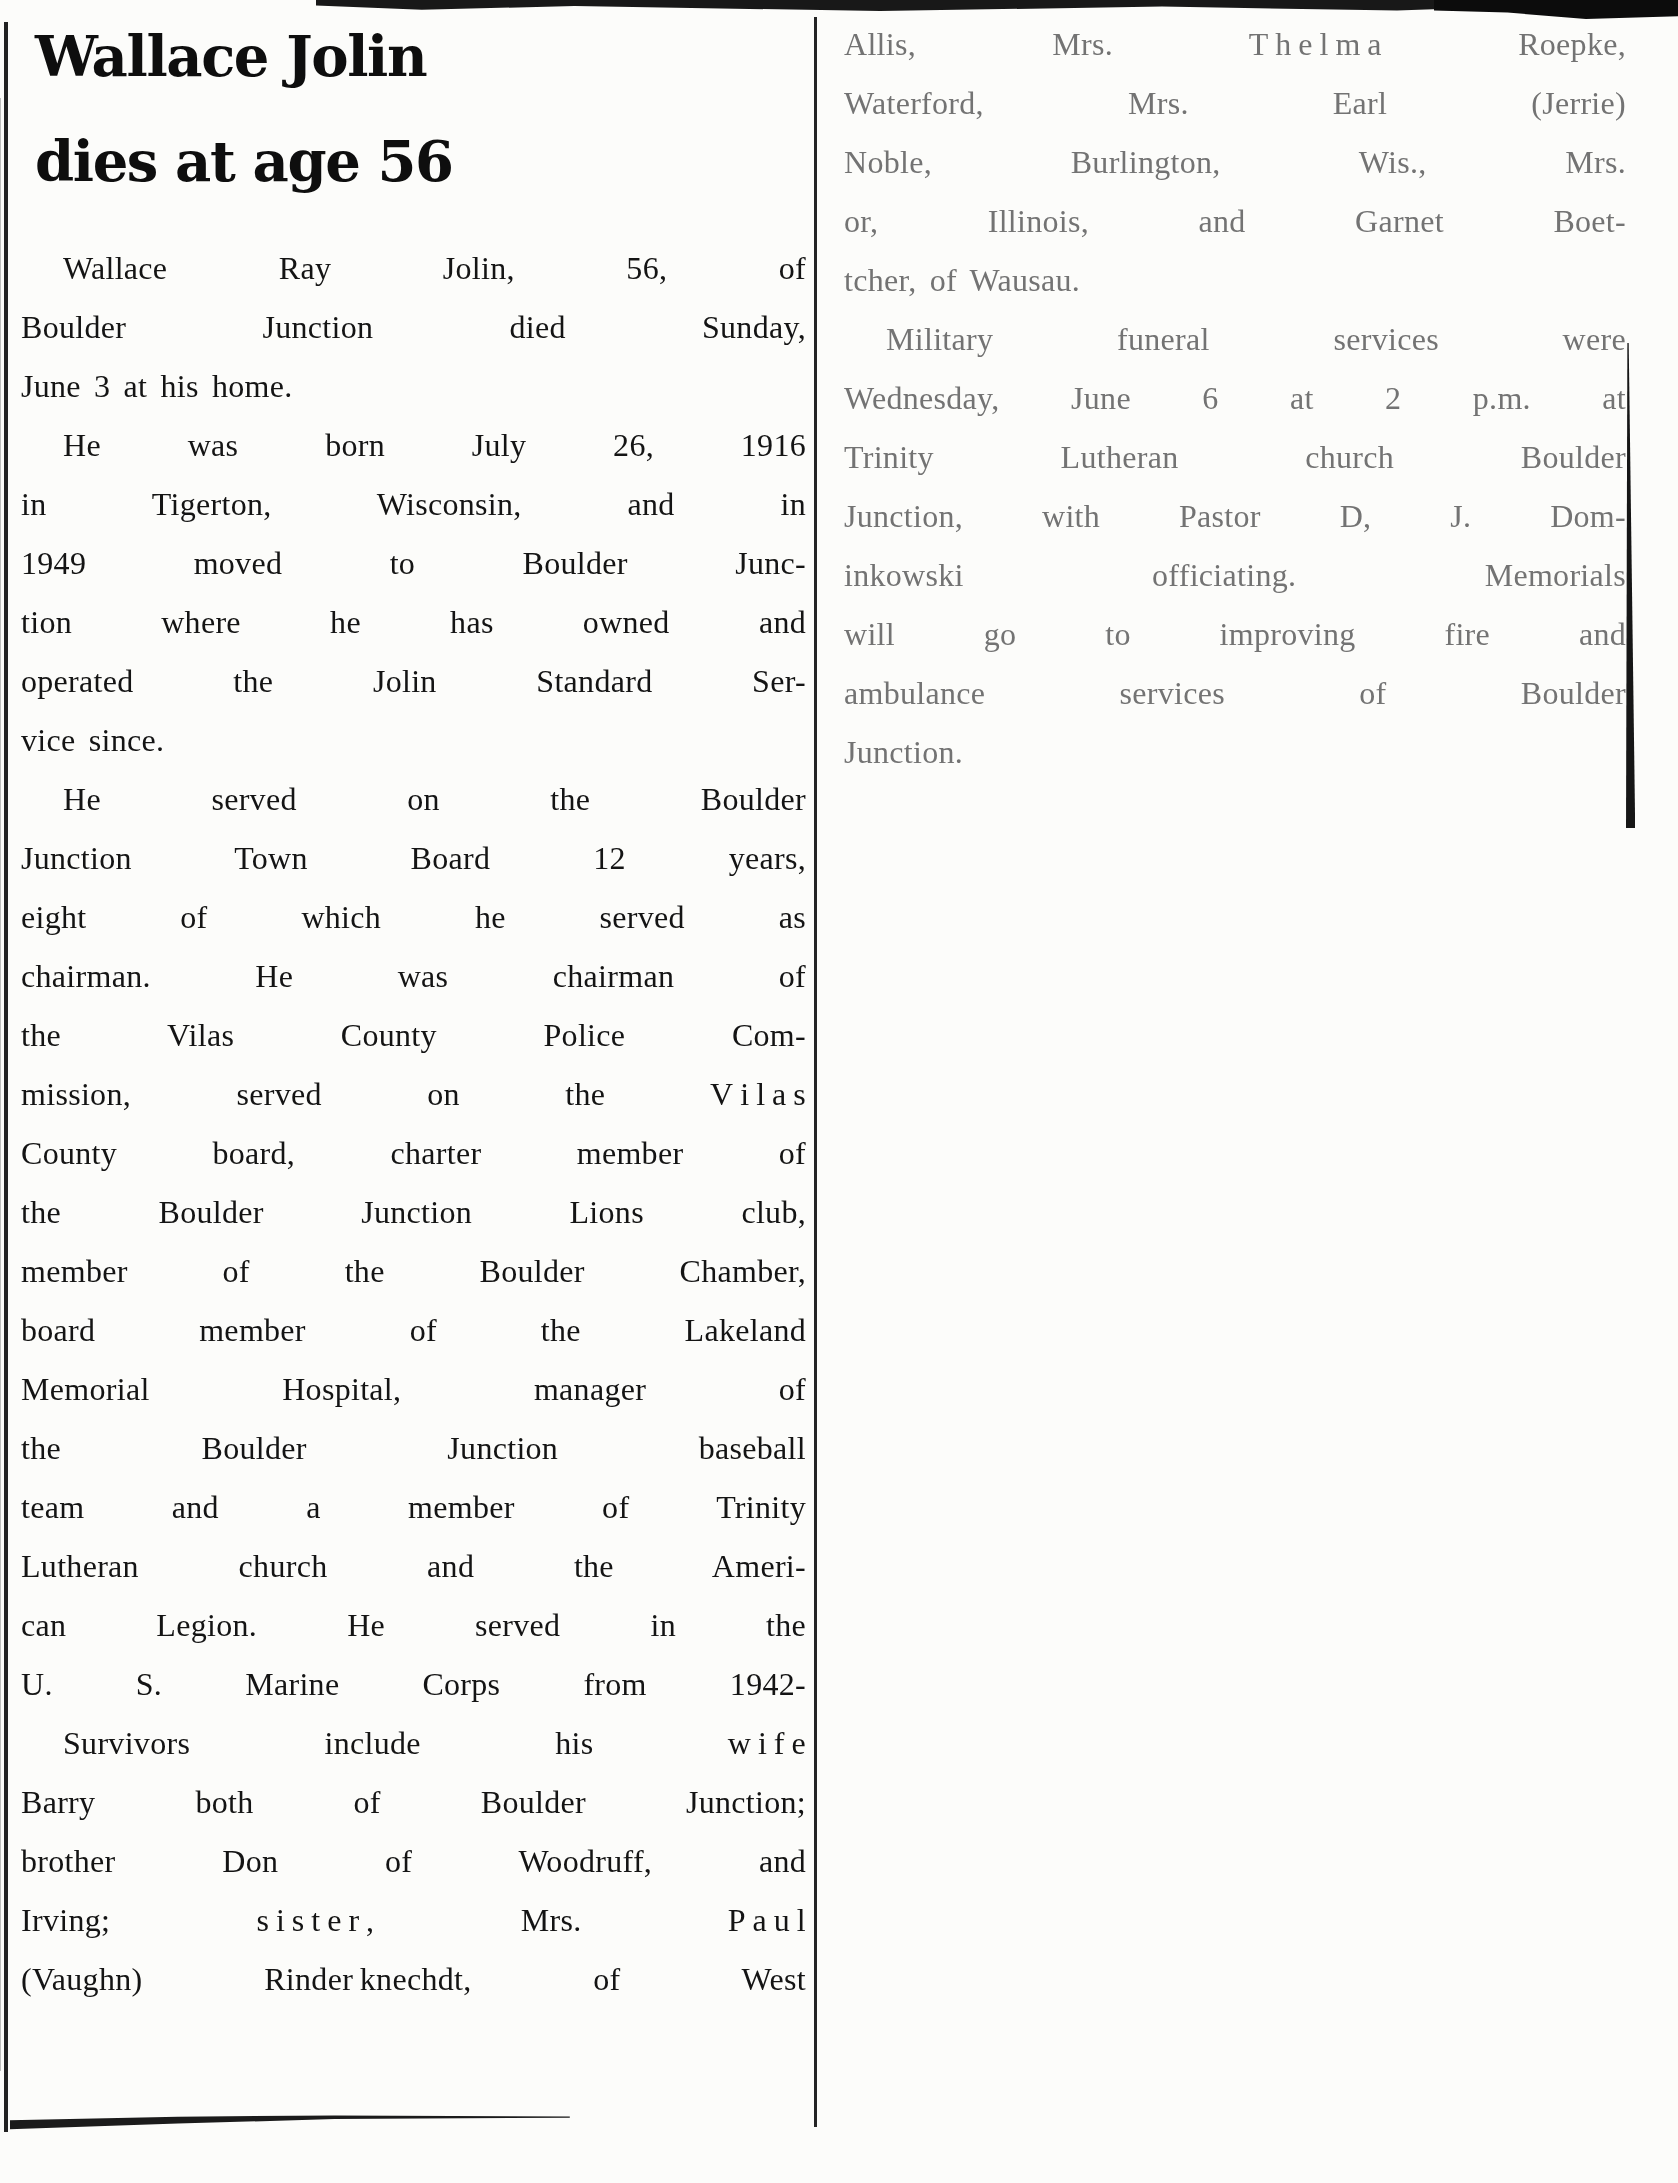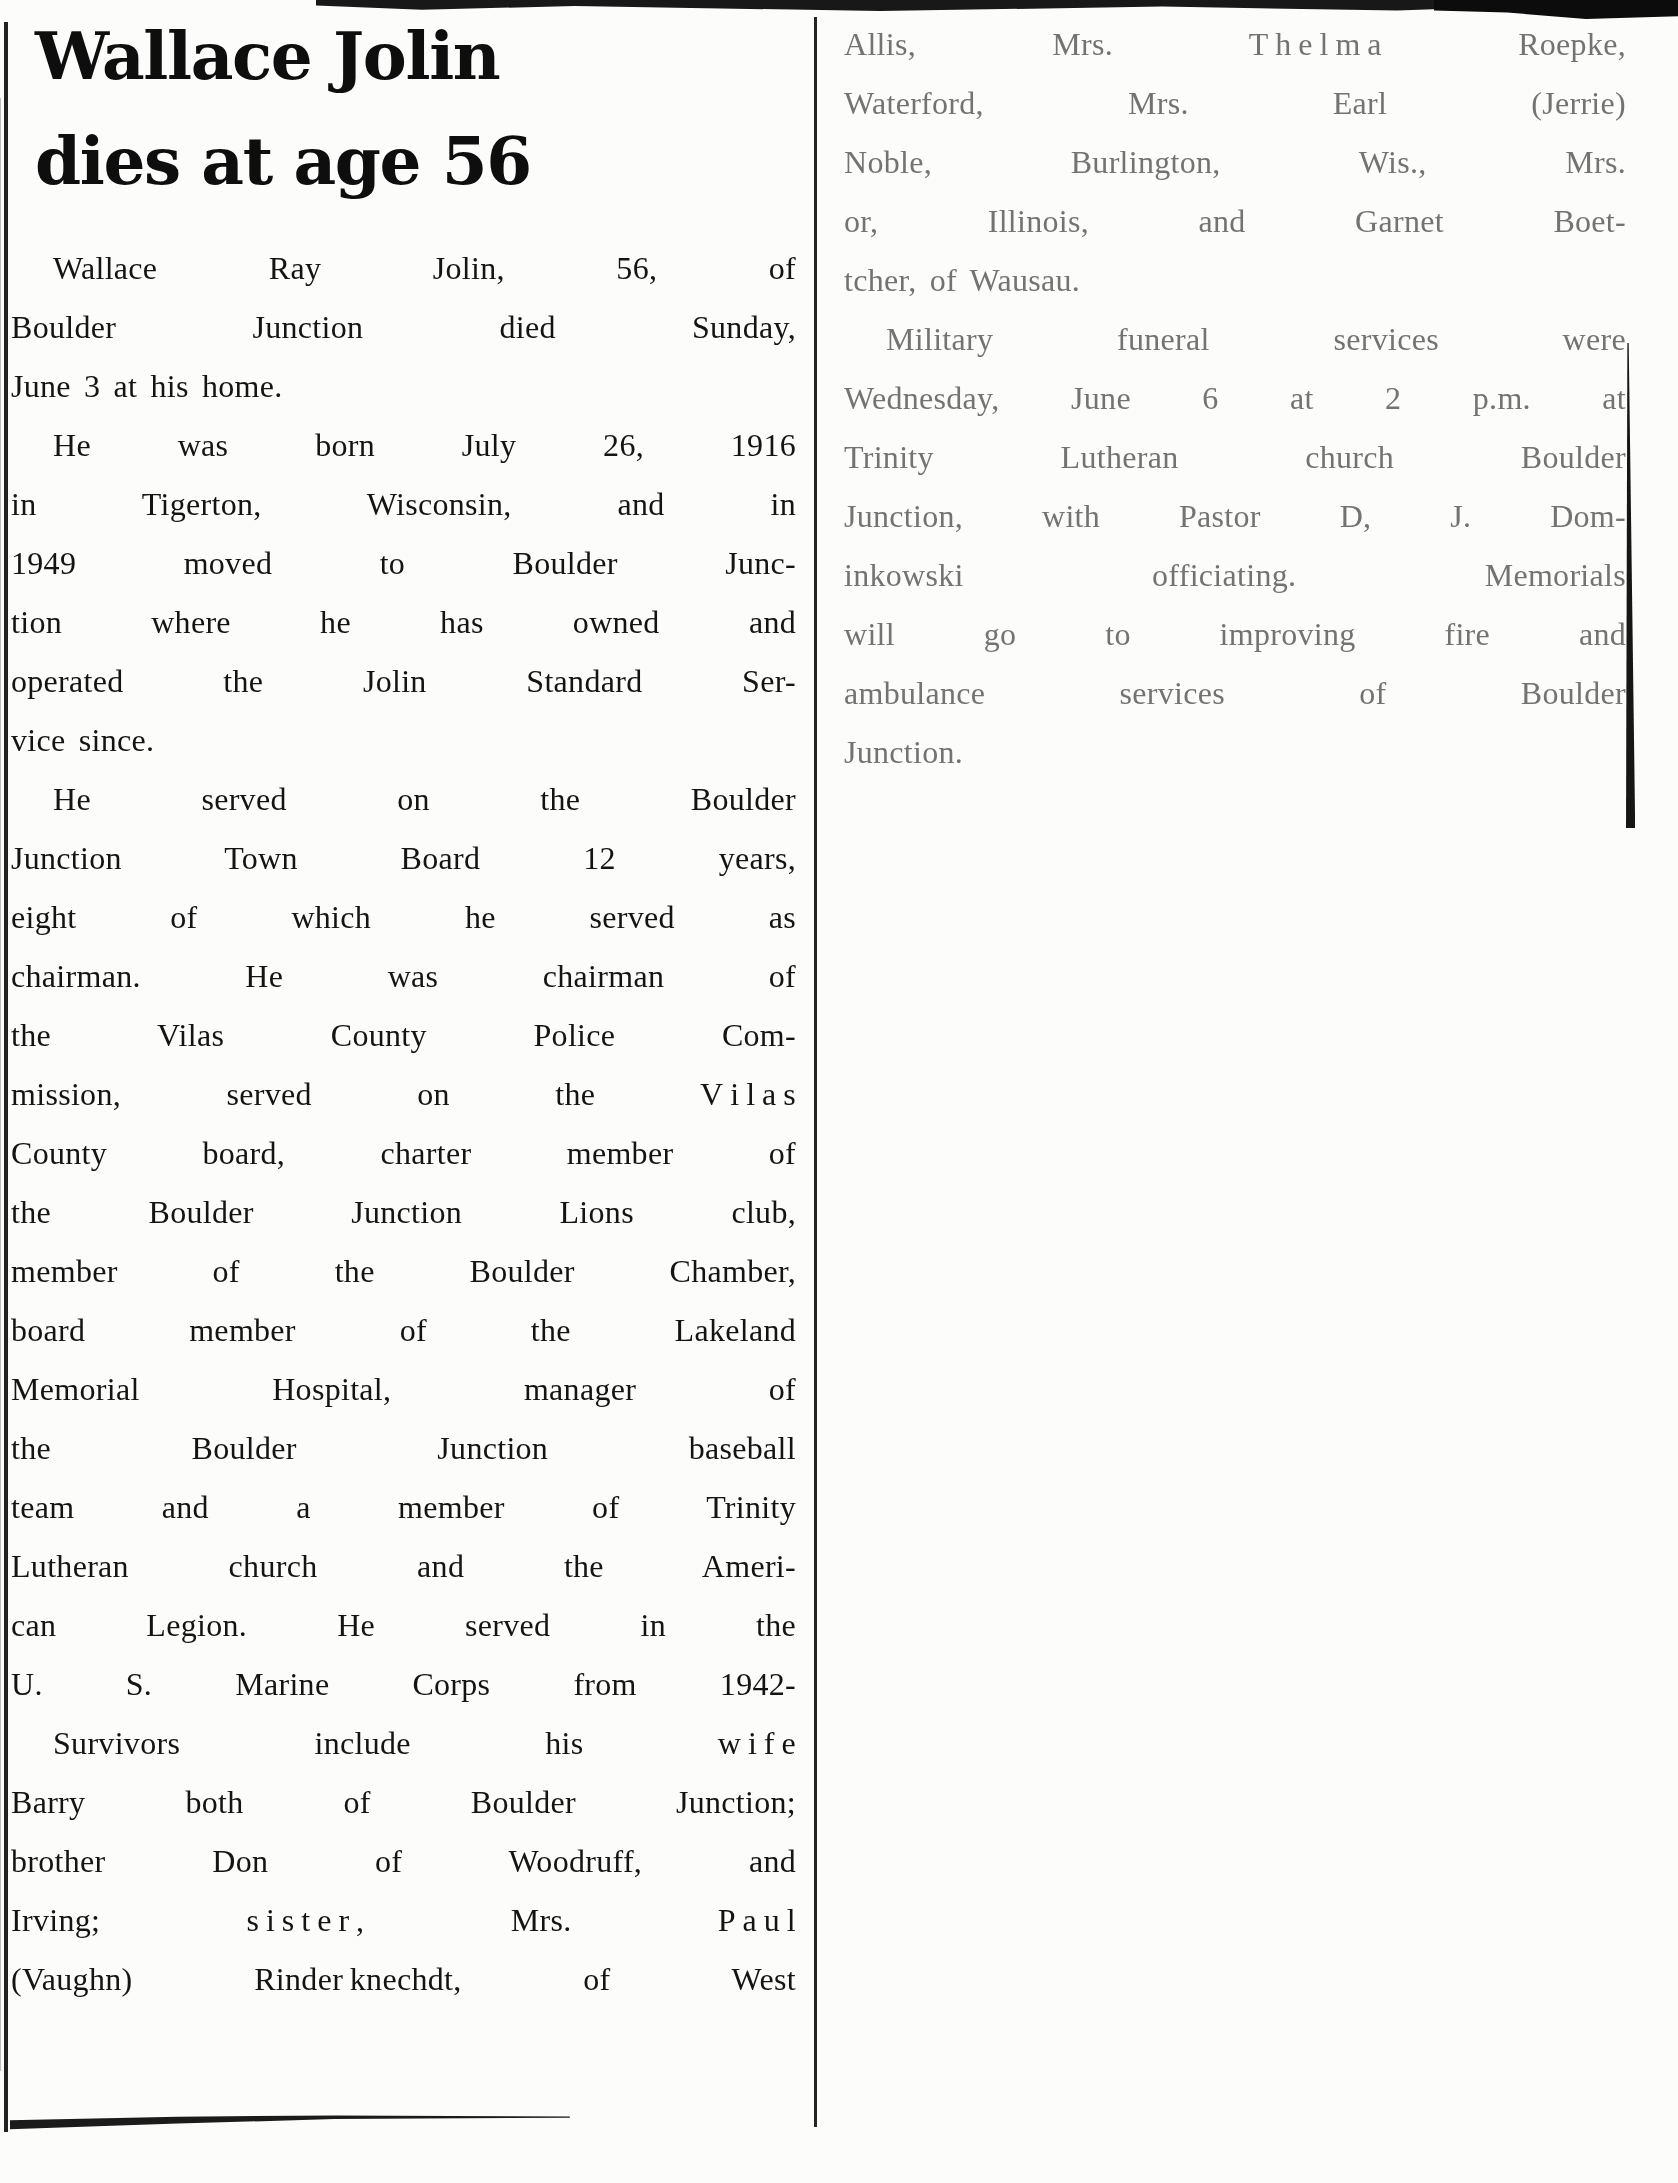--- a/index.html
+++ b/index.html
@@ -9,36 +9,36 @@
     background:#fcfcfa;
     font-family:"Liberation Serif", serif;
     color:#161616;
     overflow:hidden;
   }
   
   .headline{
     position:absolute;left:35px;top:4.2px;margin:0;
     font-family:"DejaVu Serif", serif;
     font-weight:700;
-    font-size:66px;
+    font-size:56px;
     line-height:105px;
     letter-spacing:-1.4px;
     color:#0e0e0e;
   }
   .hl-line{display:block;white-space:nowrap;}
   
   .col{
     position:absolute;
     font-size:32px;
     line-height:59px;
     letter-spacing:0.3px;
     word-spacing:4.9px;
     color:#141414;
   }
-  .col-left{left:11px;top:239px;width:785px;}
+  .col-left{left:21px;top:239px;width:785px;}
   .col-right{left:844px;top:15.4px;width:782px;}
   .para{margin:0;}
   .line{min-height:59px;}
   .line.j{text-align:justify;text-align-last:justify;}
   .para.indent .line:first-child{text-indent:42px;}
   
   .rule-left-main{position:absolute;left:4.2px;top:22.4px;width:3.5px;height:2110px;background:#222;}
   .rule-left-faint{position:absolute;left:0px;top:98px;width:1.4px;height:1973px;background:rgba(25,25,25,.28);}
   .rule-divider{position:absolute;left:814px;top:17px;width:2.8px;height:2110px;background:#242424;}
   .rule-right{

